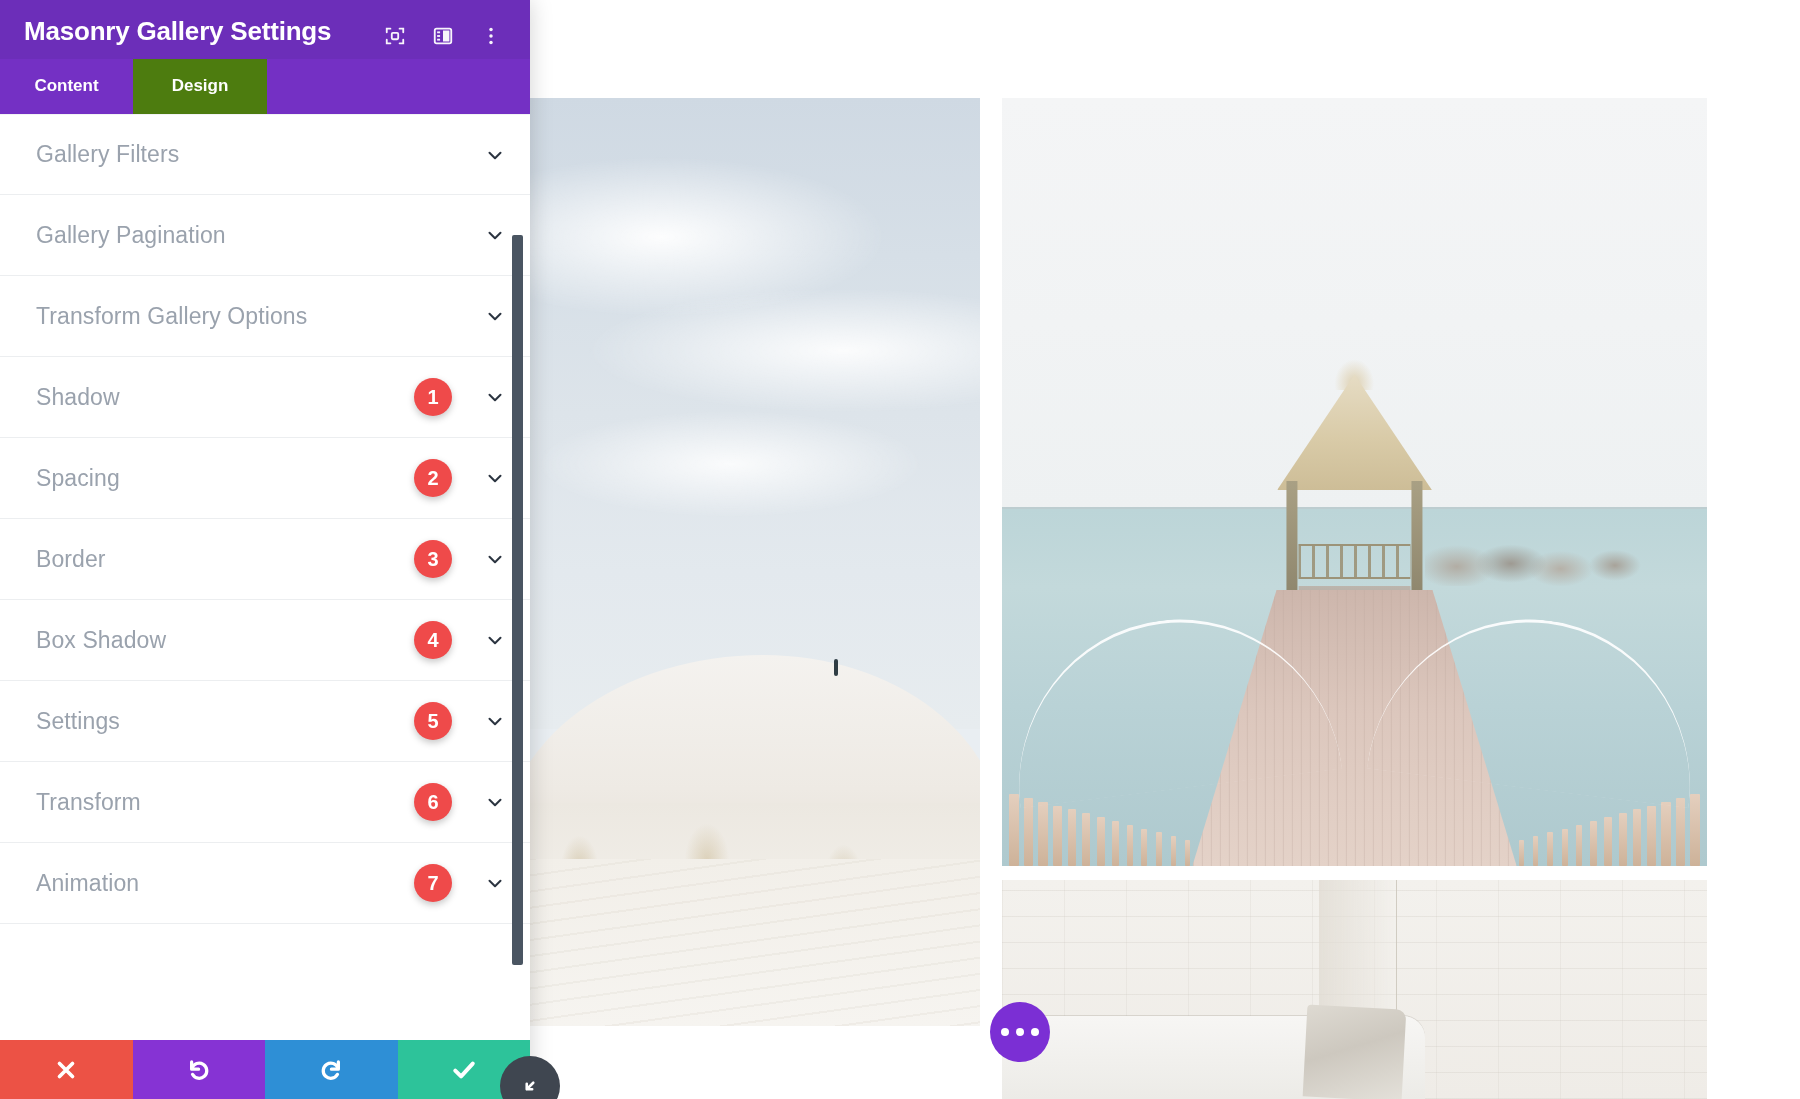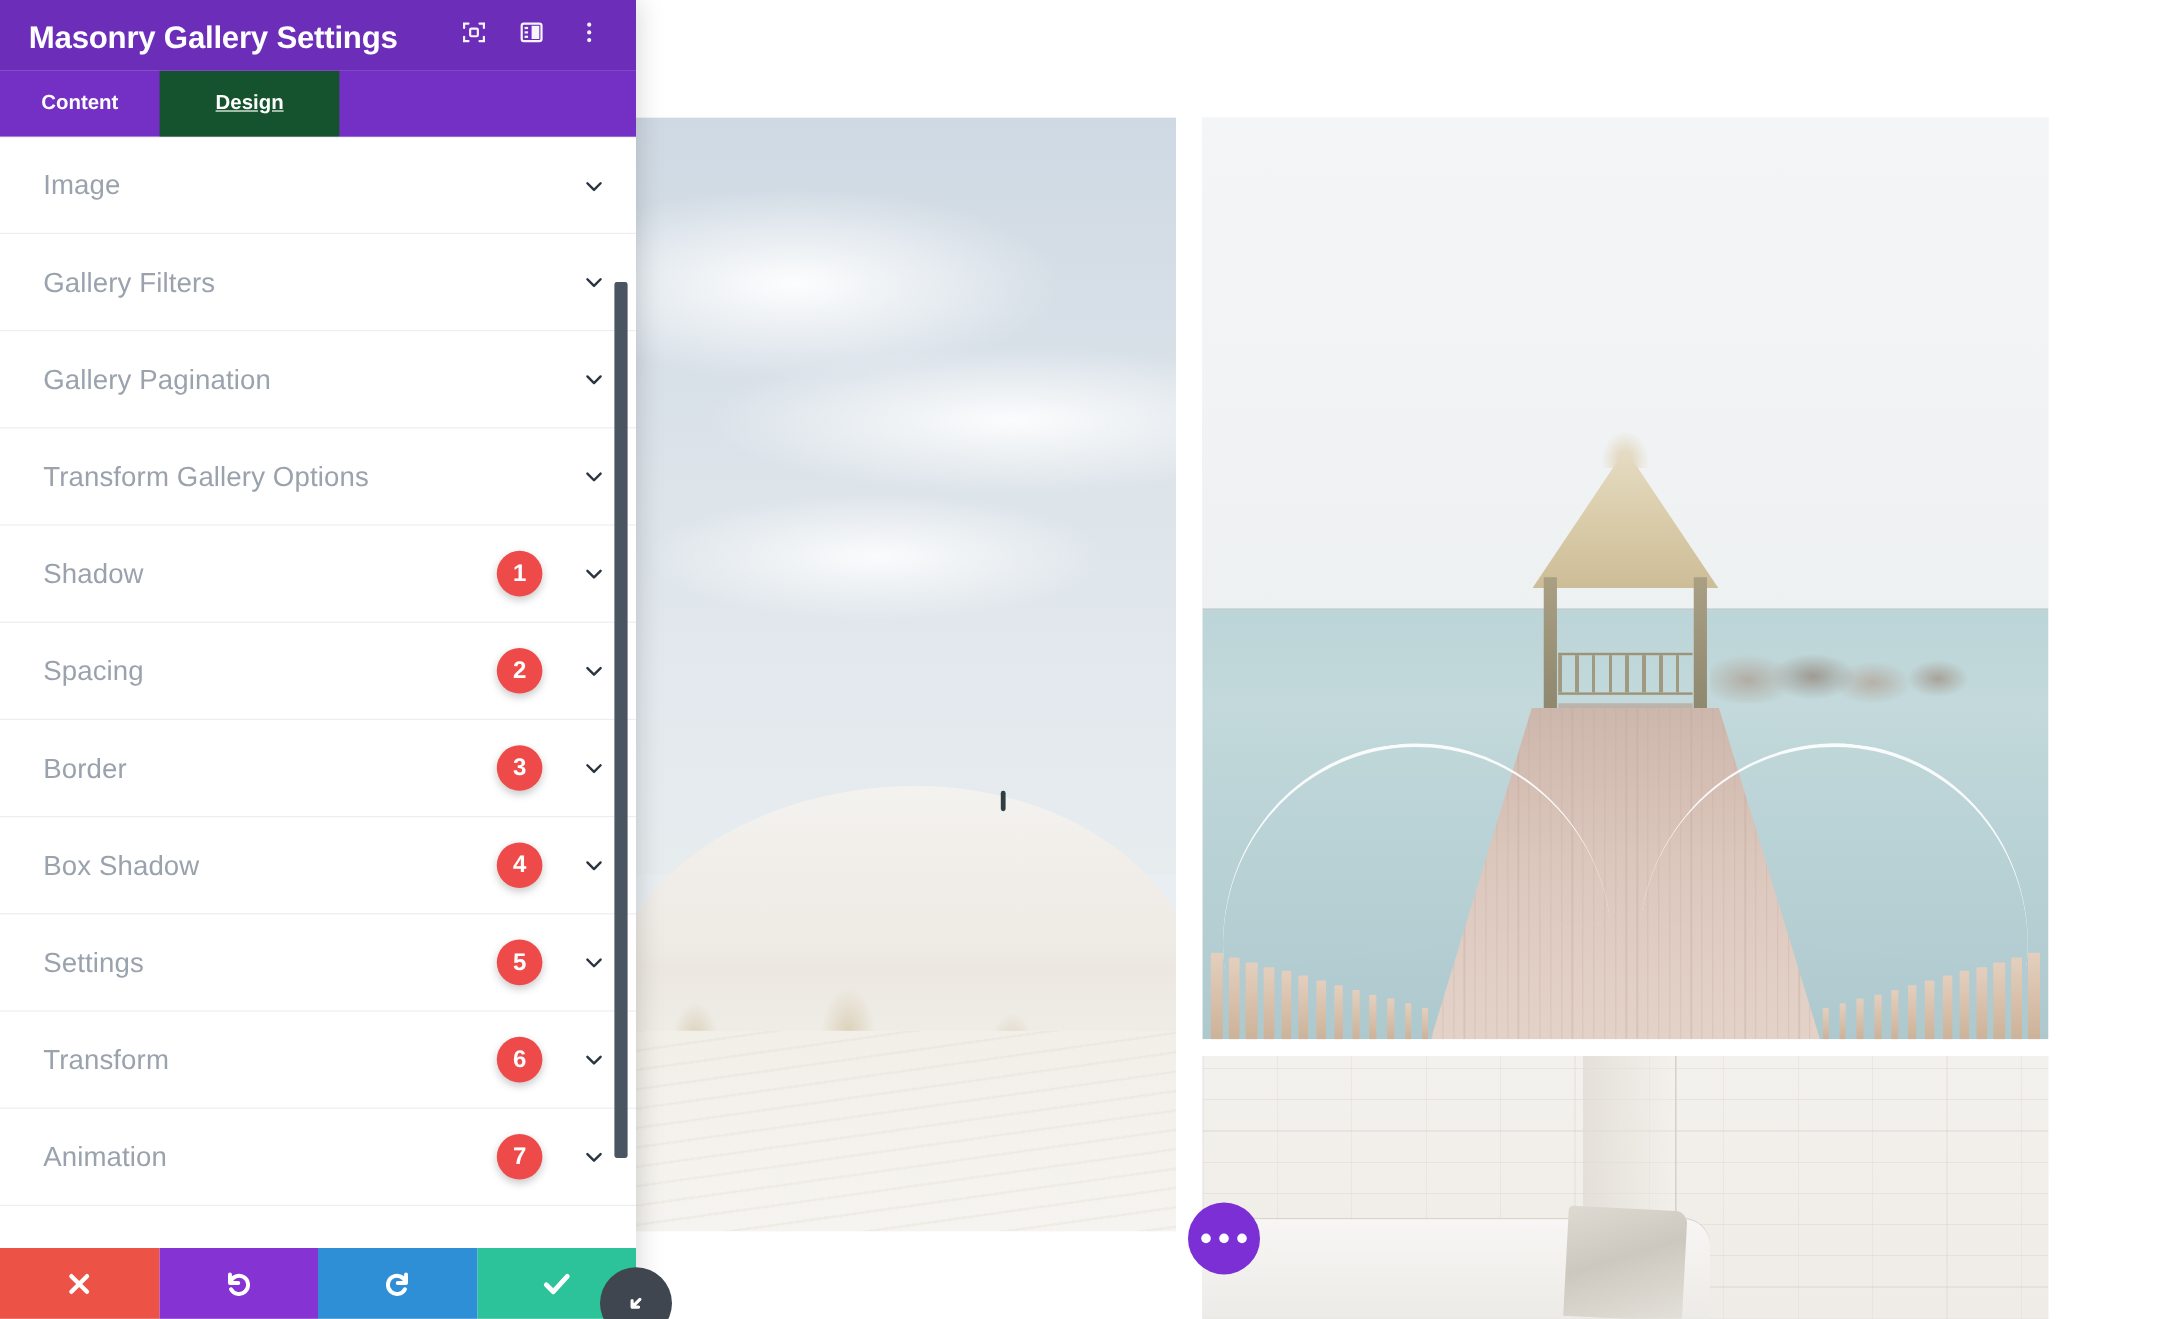--- a/index.html
+++ b/index.html
@@ -187,21 +187,21 @@
     display:flex; flex-direction:column;
     box-shadow:0 0 22px rgba(0,0,0,.18);
     z-index:40;
   }
   .panel-head {
     background:#6c2eb9;
     padding:16px 24px 12px 24px;
     position:relative;
     flex:0 0 auto;
   }
-  .panel-head .title-row { display:flex; align-items:flex-start; }
+  .panel-head .title-row { display:flex; align-items:flex-end; }
   .panel-title {
     color:#ffffff;
     font-size:26px;
     font-weight:bold;
     letter-spacing:-.2px;
     flex:1 1 auto;
     white-space:nowrap;
   }
   .head-icons { display:flex; align-items:center; gap:26px; padding-right:4px; }
   .hicon { width:22px; height:22px; cursor:pointer; display:block; opacity:.95; }
@@ -217,21 +217,21 @@
   .tab {
     padding:17px 0 18px 0;
     color:#ffffff;
     font-size:17px;
     font-weight:bold;
     text-align:center;
     cursor:pointer;
     white-space:nowrap;
   }
   .tab.t0 { width:133px; }
-  .tab.t1 { width:150px; background:#14532d;text-decoration:underline; }
+  .tab.t1 { width:134px; background:#4d7c0f; }
   .tab.t2 { width:170px; }
   .tabs .filler { flex:1 1 auto; background:#7430c4; }
 
   .sections {
     flex:1 1 auto;
     overflow:hidden;
     position:relative;
     background:#fff;
   }
   .sect-row {
@@ -411,29 +411,20 @@
   </div>
 
   <div class="tabs">
     <div class="tab t0">Content</div>
     <div class="tab t1">Design</div>
     <div class="filler"></div>
   </div>
 
   <div class="sections" id="sections">
       <div class="sect-row">
-        <div class="sect-label">Image</div>
-        <div class="badge-spacer"></div>
-        <div class="chev">
-          <svg width="22" height="22" viewBox="0 0 24 24">
-            <path d="M6 9.5 L12 15.5 L18 9.5" fill="none" stroke="#2b3440" stroke-width="2.2" stroke-linecap="round" stroke-linejoin="round"></path>
-          </svg>
-        </div>
-      </div>
-      <div class="sect-row">
         <div class="sect-label">Gallery Filters</div>
         <div class="badge-spacer"></div>
         <div class="chev">
           <svg width="22" height="22" viewBox="0 0 24 24">
             <path d="M6 9.5 L12 15.5 L18 9.5" fill="none" stroke="#2b3440" stroke-width="2.2" stroke-linecap="round" stroke-linejoin="round"></path>
           </svg>
         </div>
       </div>
       <div class="sect-row">
         <div class="sect-label">Gallery Pagination</div>

